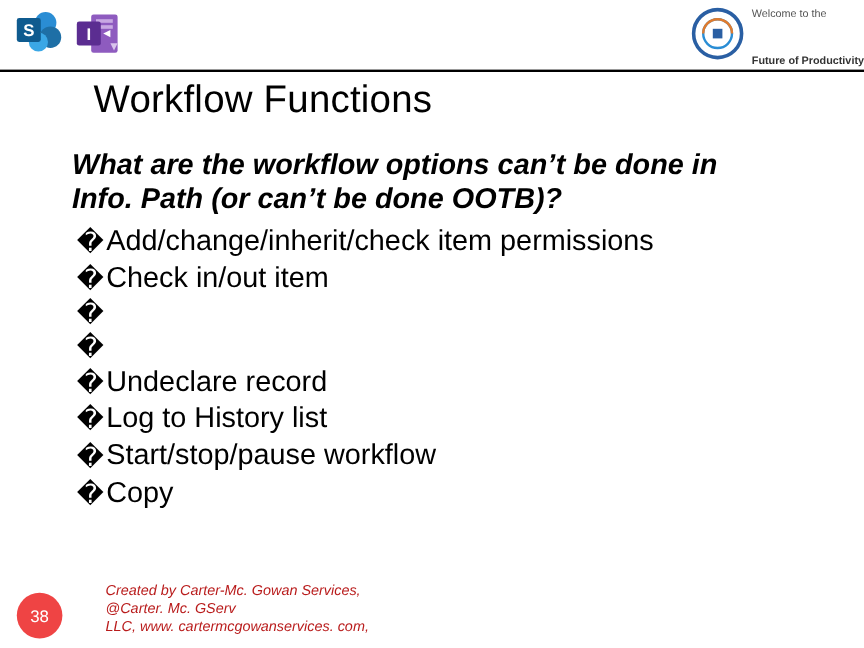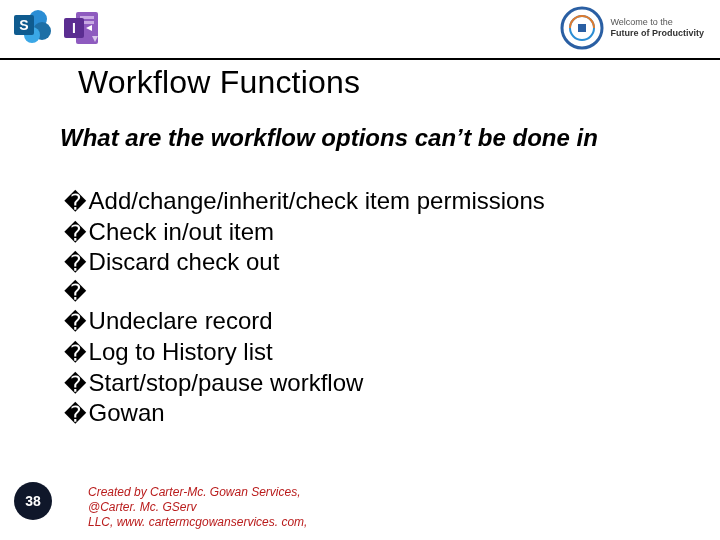--- a/index.html
+++ b/index.html
@@ -43,37 +43,36 @@
   .icon-ip {
     width: 40px;
     height: 40px;
     position: relative;
     top: 3px;
   }
   .icon-ip svg { width: 100%; height: 100%; }
 
   .badge-right {
     position: absolute;
-    right: 16px;
+    right: 0;
     top: 6px;
     display: flex;
-    align-items: center;
     gap: 6px;
   }
   .seal {
     width: 44px;
     height: 44px;
   }
   .seal svg { width: 100%; height: 100%; }
   .fop {
     font-size: 9px;
     line-height: 1.2;
   }
   .fop .l1 { color: #555; }
-  .fop .l2 { color: #333; font-weight: bold; }
+  .fop .l2 { color: #333; font-weight: bold; margin-top: 28px; }
 
   .title {
     position: absolute;
     left: 78px;
     top: 64px;
     font-size: 32px;
     font-weight: 400;
     letter-spacing: 0.2px;
   }
 
@@ -105,31 +104,30 @@
     font-family: "Segoe UI Symbol", "DejaVu Sans", Arial, sans-serif;
     font-size: 22px;
     margin-right: 2px;
     position: relative;
     top: 1px;
   }
 
   .pagebox {
     position: absolute;
     left: 14px;
-    bottom: 20px;
+    bottom: 8px;
     width: 38px;
     height: 38px;
     border-radius: 50%;
-    background: #0f172a;
+    background: #ef4444;
     color: #fff;
     display: flex;
     align-items: center;
     justify-content: center;
     font-size: 14px;
-    font-weight: bold;
   }
 
   .credits {
     position: absolute;
     left: 88px;
     bottom: 10px;
     width: 320px;
     font-size: 12px;
     font-style: italic;
     color: #b91c1c;
@@ -178,53 +176,53 @@
       <div class="l2">Future of Productivity</div>
     </span>
   </div>
 
   <div class="top-rule"></div>
 
   <div class="title">Workflow Functions</div>
 
   <div class="question">
     <span>What are the workflow options can’t be done in</span><br>
+    <span>Info. Path (or can’t be done OOTB)?</span>
   </div>
 
   <div class="bullets">
     <div class="item">
         <span class="marker">�</span>
         <span>Add/change/inherit/check item permissions</span>
       </div>
     <div class="item">
         <span class="marker">�</span>
         <span>Check in/out item</span>
       </div>
     <div class="item">
         <span class="marker">�</span>
-        <span>Discard check out</span>
       </div>
     <div class="item">
         <span class="marker">�</span>
       </div>
     <div class="item">
         <span class="marker">�</span>
         <span>Undeclare record</span>
       </div>
     <div class="item">
         <span class="marker">�</span>
         <span>Log to History list</span>
       </div>
     <div class="item">
         <span class="marker">�</span>
         <span>Start/stop/pause workflow</span>
       </div>
     <div class="item">
         <span class="marker">�</span>
-        <span>Gowan</span>
+        <span>Copy</span>
       </div>
   </div>
 
   <div class="pagebox">38</div>
 
   <div class="credits">
     <div>Created by Carter-Mc. Gowan Services,</div>
     <div>@Carter. Mc. GServ</div>
     <div>LLC, www. cartermcgowanservices. com,</div>
   </div>

